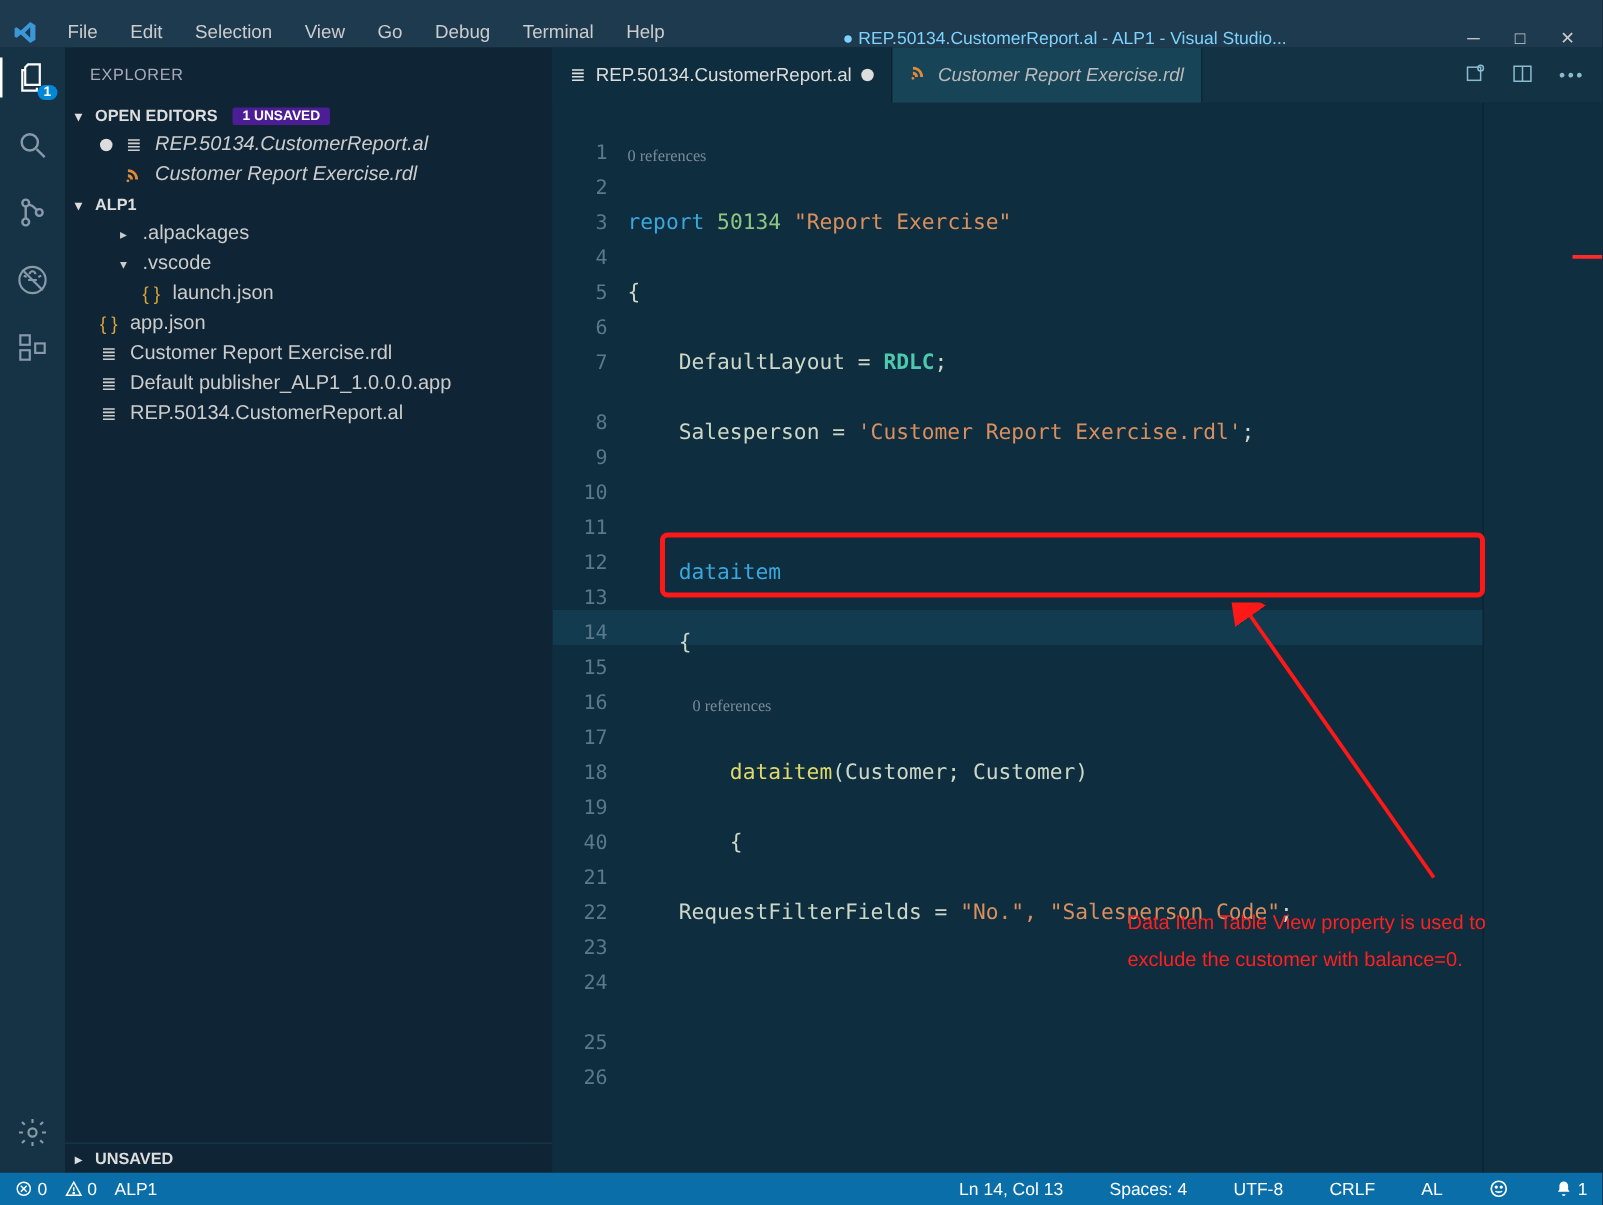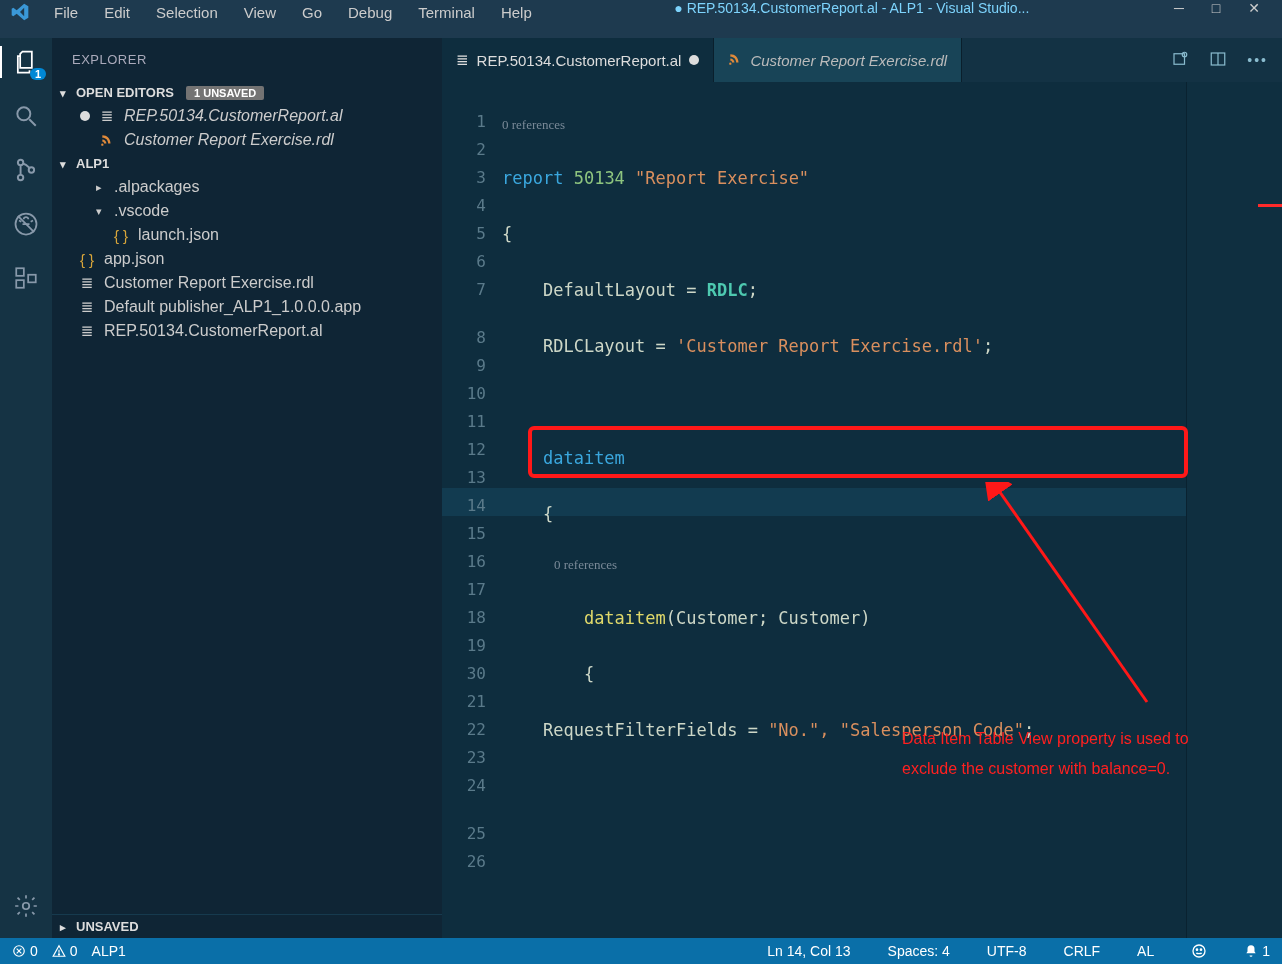--- a/index.html
+++ b/index.html
@@ -10,21 +10,21 @@
     width: 1282px;
     height: 964px;
     overflow: hidden;
     font-size: 14px;
   }
   
   .title-bar {
     height: 38px;
     background: #1e3a4f;
     display: flex;
-    align-items: flex-start;
+    align-items: flex-end;
     padding: 0 8px;
     color: #cccccc;
   }
   .vs-logo {
     width: 24px; height: 24px;
     display:flex; align-items:center; justify-content:center;
     margin-right: 10px;
   }
   .menu-bar { display:flex; gap: 2px; flex: 0 0 auto; }
   .menu-item { padding: 4px 12px; cursor:pointer; font-size:15px;}
@@ -51,21 +51,21 @@
     width: 390px;
     background: #0f2535;
     display:flex; flex-direction:column;
     color:#ccc;
     overflow:hidden;
   }
   .sidebar-title { padding: 14px 20px; font-size:13px; color:#aab; letter-spacing:0.5px;}
   .section-header { display:flex; align-items:center; padding:4px 6px 4px 8px; font-size:13px; font-weight:600; color:#ddd; cursor:pointer; gap:6px;}
   .section-header .chev::before { content:'▾'; font-size:11px; display:inline-block; width:10px;}
   .section-header.collapsed .chev::before { content:'▸';}
-  .badge { background:#737373; color:#fff; font-size:11px; padding:1px 8px; border-radius:2px; margin-left:6px; font-weight:600;}
+  .badge { background:#4c1d95; color:#fff; font-size:11px; padding:1px 8px; border-radius:2px; margin-left:6px; font-weight:600;}
   .tree { padding-left: 0;}
   .tree-row { display:flex; align-items:center; padding:3px 8px 3px 28px; gap:8px; cursor:pointer; font-size:16px; white-space:nowrap;}
   .tree-row .ico { width:18px; display:inline-flex; justify-content:center; font-size:15px;}
   .tree-row.indent1 { padding-left:28px;}
   .tree-row.indent2 { padding-left:44px;}
   .tree-row.indent3 { padding-left:60px;}
   .ital { font-style: italic;}
   .dot { width:10px; height:10px; border-radius:50%; background:#ddd; display:inline-block;}
   
   .editor-area { flex:1; display:flex; flex-direction:column; background:#0e2d3e; position:relative; }
@@ -285,36 +285,36 @@
           <div>10</div>
           <div>11</div>
           <div>12</div>
           <div>13</div>
           <div>14</div>
           <div>15</div>
           <div>16</div>
           <div>17</div>
           <div>18</div>
           <div>19</div>
-          <div>30</div>
+          <div>40</div>
           <div>21</div>
           <div>22</div>
           <div>23</div>
           <div>24</div>
         <div class="codelens">&nbsp;</div>
         <div>25</div>
           <div>26</div>
       </div>
 
       <div class="code">
 <div class="codelens">0 references</div>
 <div><span class="kw-blue">report</span> <span class="num-green">50134</span> <span class="str-orange">"Report Exercise"</span></div>
 <div><span class="pale">{</span></div>
 <div>    <span class="pale">DefaultLayout = </span><span class="kw-teal">RDLC</span><span class="pale">;</span></div>
-<div>    <span class="pale">RDLCLayout = </span><span class="str-orange">'Customer Report Exercise.rdl'</span><span class="pale">;</span></div>
+<div>    <span class="pale">Salesperson = </span><span class="str-orange">'Customer Report Exercise.rdl'</span><span class="pale">;</span></div>
 <div> </div>
 <div>    <span class="kw-blue">dataitem</span></div>
 <div>    <span class="pale">{</span></div>
 <div class="codelens" style="padding-left:8ch">0 references</div>
 <div>        <span class="kw-yellow">dataitem</span><span class="pale">(Customer; Customer)</span></div>
 <div>        <span class="pale">{</span></div>
 <div>    <span class="pale">RequestFilterFields = </span><span class="str-orange">"No.", "Salesperson Code"</span><span class="pale">;</span></div>
 <div> </div>
 <div> </div>
 

